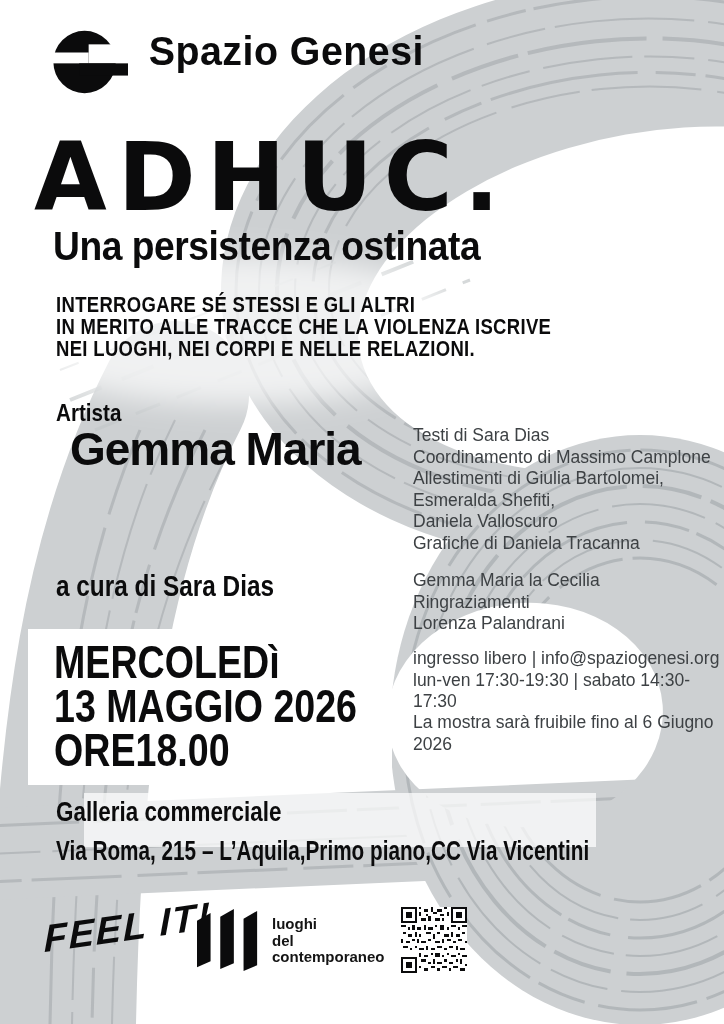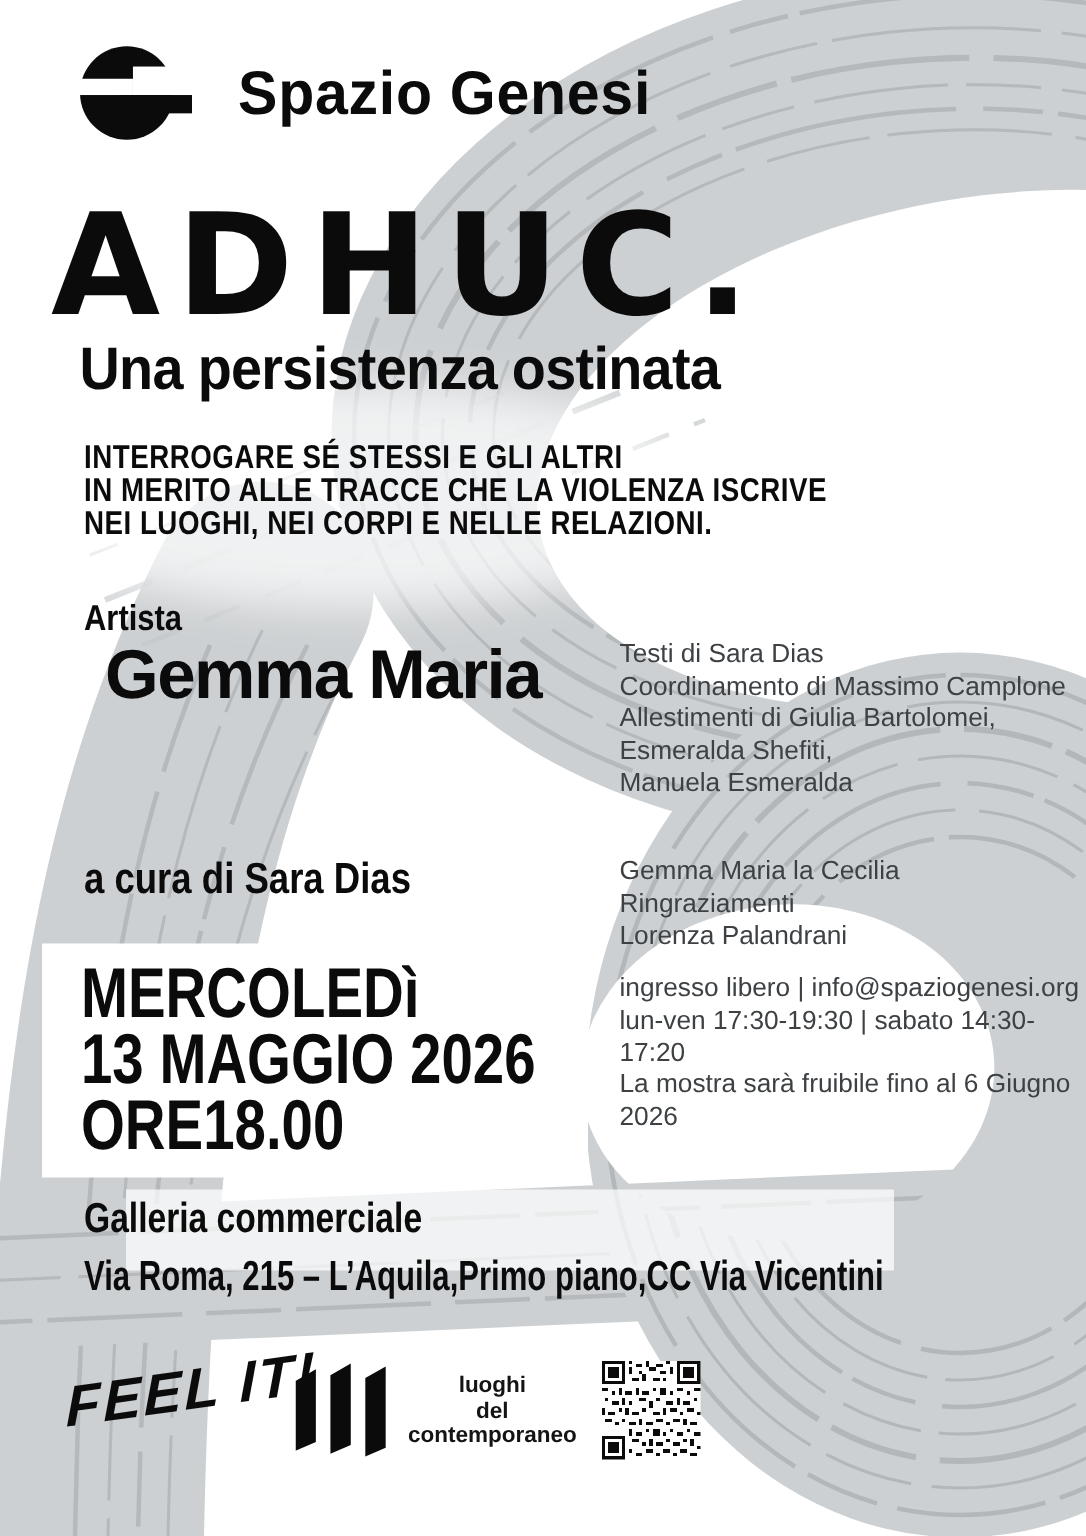--- a/index.html
+++ b/index.html
@@ -5,21 +5,21 @@
   html,body{margin:0;padding:0;background:#e8e8e8;}
   .poster{
     position:relative;width:724px;height:1024px;background:#ffffff;
     overflow:hidden;margin:0 auto;
     font-family:"Liberation Sans",sans-serif;color:#0b0b0c;
   }
   .bg{position:absolute;left:0;top:0;width:724px;height:1024px;}
   .abs{position:absolute;}
   .cx{display:inline-block;transform-origin:0 0;white-space:nowrap;}
   
-  .brand{left:52px;top:28px;display:flex;align-items:center;gap:25px;}
+  .brand{left:52px;top:28px;display:flex;align-items:flex-start;gap:15px;}
   .brand-name{font-size:41px;font-weight:700;letter-spacing:0.5px;transform:scaleX(.96);}
   
   .title{left:34px;top:128px;font-size:94px;font-weight:700;letter-spacing:11px;
          font-family:"DejaVu Sans","Liberation Sans",sans-serif;line-height:100px;}
   .subtitle{left:53px;top:224px;font-size:40px;font-weight:700;letter-spacing:-0.5px;}
   .subtitle .cx{transform:scaleX(.93);}
   
   .statement{left:56px;top:294px;font-size:22px;font-weight:700;line-height:22px;letter-spacing:.4px;}
   .statement .cx{transform:scaleX(.84);}
   
@@ -39,21 +39,21 @@
   .event .cx{transform:scaleX(.80);}
   
   .venue1{left:56px;top:796px;font-size:28px;font-weight:700;}
   .venue1 .cx{transform:scaleX(.80);}
   .venue2{left:56px;top:835px;font-size:28px;font-weight:700;}
   .venue2 .cx{transform:scaleX(.74);}
   
   .feelit{left:44px;top:918px;font-size:38px;font-weight:700;font-style:italic;
           letter-spacing:2px;transform:rotate(-8deg) skewX(-8deg);transform-origin:0 50%;}
   .bars{left:197px;top:908px;}
-  .luoghi{left:272px;top:916px;font-size:15px;font-weight:700;line-height:16.5px;color:#141414;text-align:center;}
+  .luoghi{left:272px;top:916px;font-size:15px;font-weight:700;line-height:16.5px;color:#141414;}
   .qr{left:401px;top:907px;}
 </style>
 </head>
 <body>
 
 <div class="poster">
 
   <svg class="bg" viewBox="0 0 724 1024" aria-hidden="true">
     <defs>
       <filter id="soft" x="-40%" y="-40%" width="180%" height="180%">
@@ -151,37 +151,38 @@
   <div class="abs artist-name">
     <div>Gemma Maria</div>
   </div>
   <div class="abs curator"><span class="cx">a cura di Sara Dias</span></div>
 
   <div class="abs smalltext credits">
     <div>Testi di Sara Dias</div>
     <div>Coordinamento di Massimo Camplone</div>
     <div>Allestimenti di Giulia Bartolomei,</div>
     <div>Esmeralda Shefiti,</div>
-    <div>Manuela Esmeralda</div>
+    <div>Daniela Valloscuro</div>
+    <div>Grafiche di Daniela Tracanna</div>
   </div>
   <div class="abs smalltext thanks">
     <div>Gemma Maria la Cecilia</div>
     <div>Ringraziamenti</div>
     <div>Lorenza Palandrani</div>
   </div>
 
   <div class="abs event">
     <div><span class="cx">MERCOLEDì</span></div>
     <div><span class="cx">13 MAGGIO 2026</span></div>
     <div><span class="cx">ORE18.00</span></div>
   </div>
 
   <div class="abs smalltext info">
     <div>ingresso libero | info@spaziogenesi.org</div>
-    <div>lun-ven 17:30-19:30 | sabato 14:30-17:20</div>
+    <div>lun-ven 17:30-19:30 | sabato 14:30-17:30</div>
   </div>
   <div class="abs smalltext info-note">La mostra sarà fruibile fino al 6 Giugno 2026</div>
 
   <div class="abs venue1"><span class="cx">Galleria commerciale</span></div>
   <div class="abs venue2"><span class="cx">Via Roma, 215 – L’Aquila,Primo piano,CC Via Vicentini</span></div>
 
   <div class="abs feelit">FEEL IT!</div>
 
   <svg class="abs bars" width="64" height="66" viewBox="0 0 66 66">
     <polygon points="0,12 14,4 14,54 0,60" fill="#0b0b0c"></polygon>

